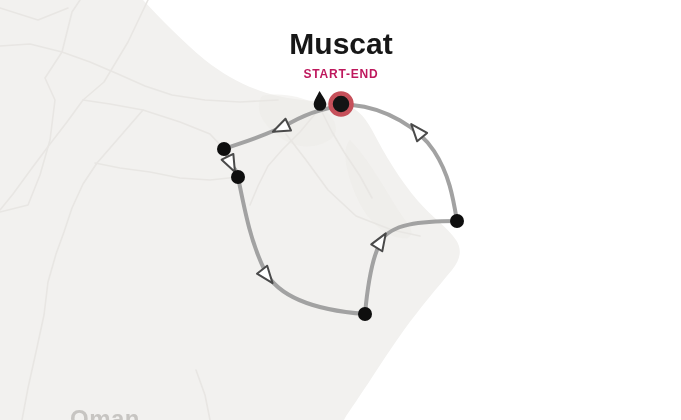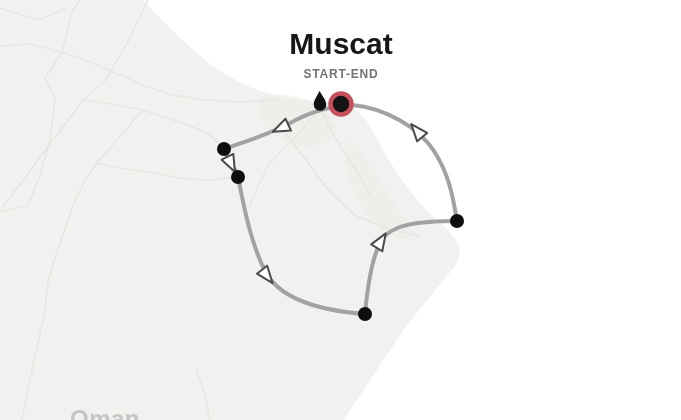--- a/index.html
+++ b/index.html
@@ -59,15 +59,15 @@
       <path d="M 9,0 L -8,-6.5 L -8,6.5 Z" transform="translate(417,131) rotate(-130)" fill="#ffffff" stroke="#4a4a4a" stroke-width="2" stroke-linejoin="round"></path>
       <circle cx="224" cy="149" r="7" fill="#0e0e0e"></circle>
       <circle cx="238" cy="177" r="7" fill="#0e0e0e"></circle>
       <circle cx="365" cy="314" r="7" fill="#0e0e0e"></circle>
       <circle cx="457" cy="221" r="7" fill="#0e0e0e"></circle>
       <path d="M 319.5,91 C 317,96 313.7,100.5 313.7,104.5 A 6.3,6.3 0 0 0 326.3,104.5 C 326.3,100.5 322.5,96 319.5,91 Z" fill="#111111"></path>
       <circle cx="341" cy="104" r="10.5" fill="#141414" stroke="#c6505a" stroke-width="4.5"></circle>
     </svg>
 
   <div class="map-title" style="color: rgb(23, 23, 23);">Muscat</div>
-  <div class="map-subtitle" style="color: #737373;">START-END</div>
+  <div class="map-subtitle" style="color: #be185d;">START-END</div>
   <div class="region-label" style="color: rgb(199, 197, 194);">Oman</div>
 </div>
 
 </body></html>

